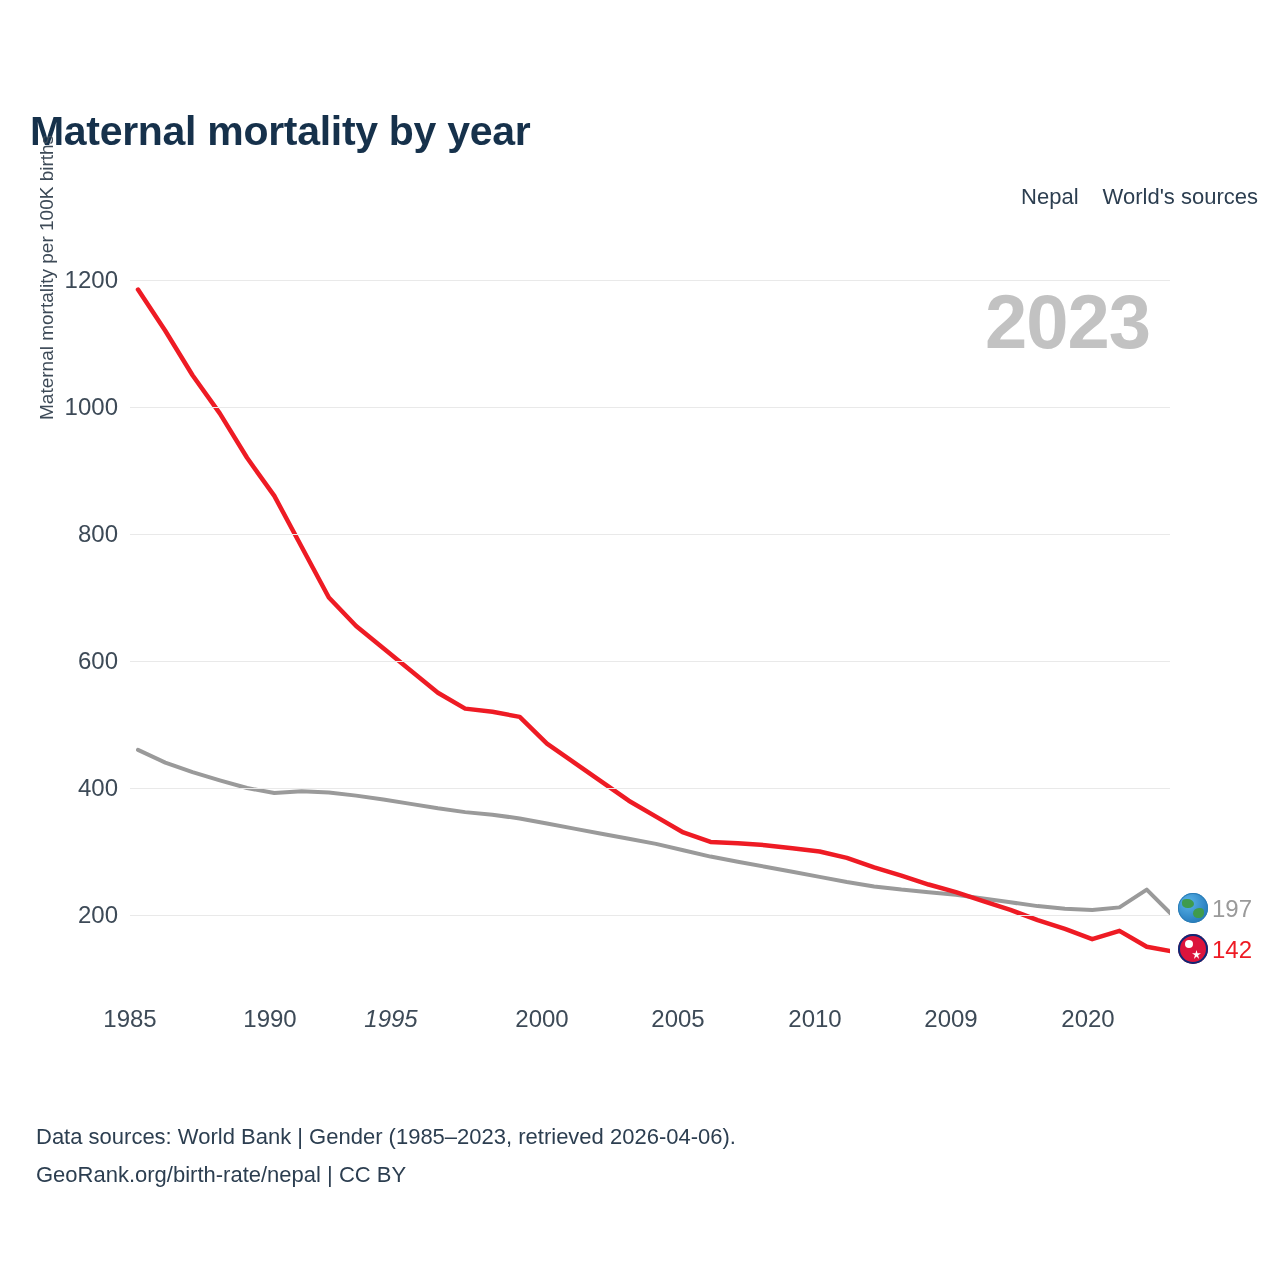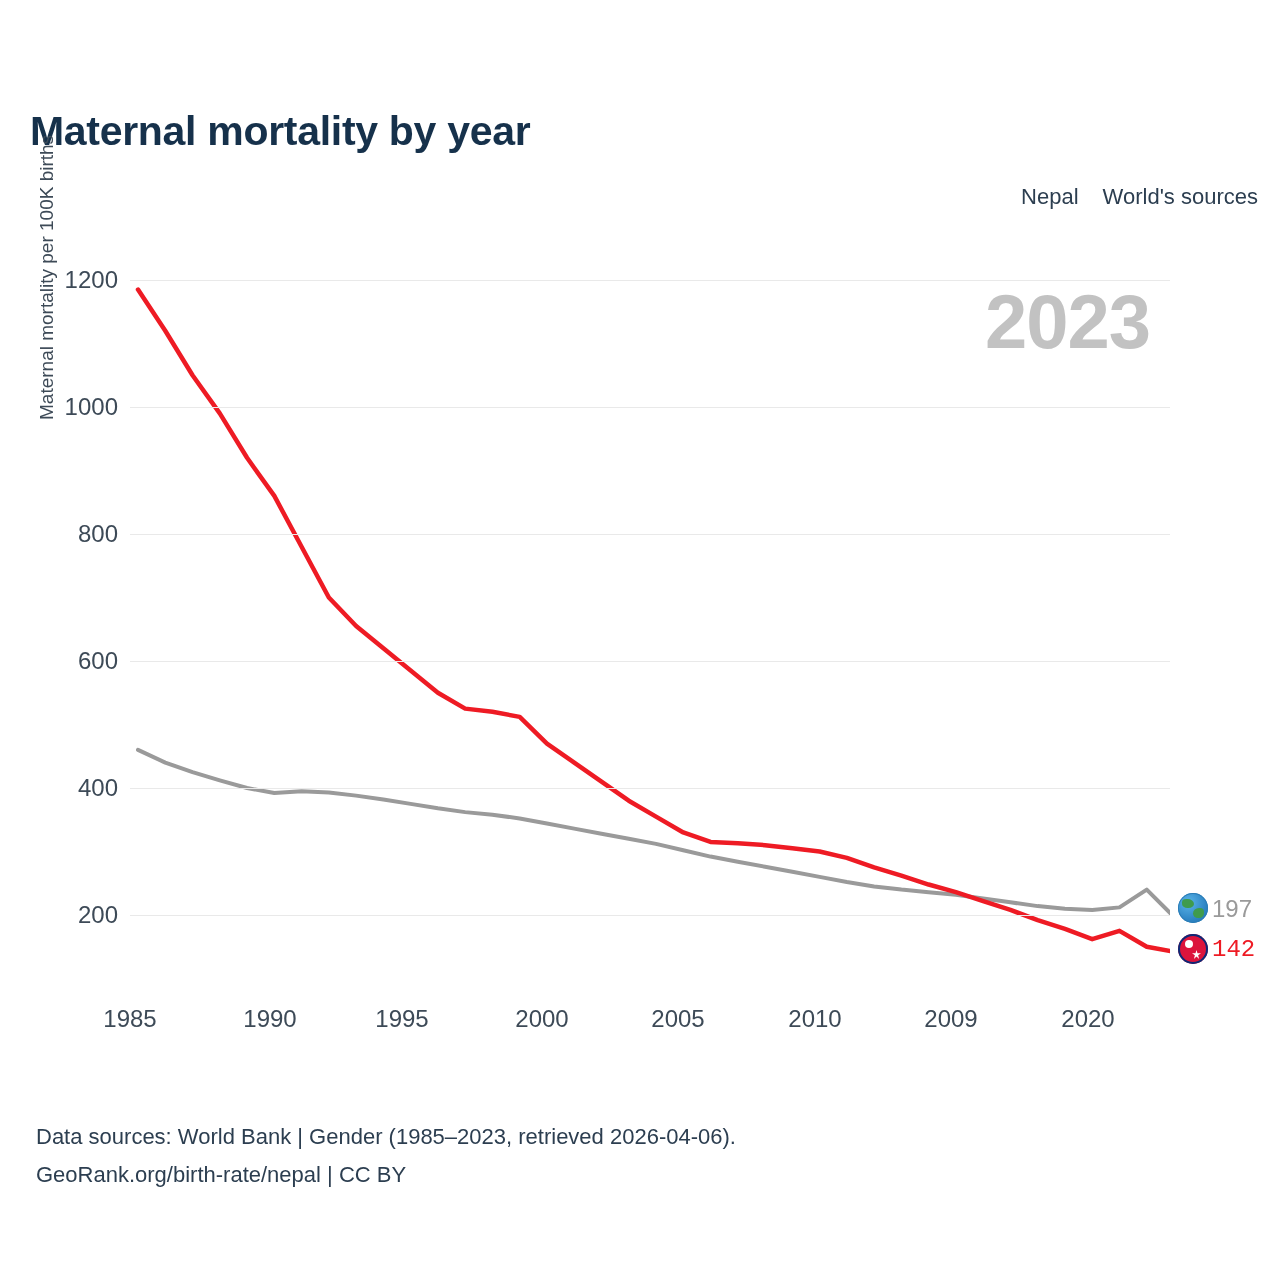--- a/index.html
+++ b/index.html
@@ -108,21 +108,21 @@
     font-weight: bold;
     color: #c2c2c2;
     letter-spacing: -1px;
   }
   .endlabel {
     position: absolute;
     font-size: 24px;
     white-space: nowrap;
   }
   .endlabel.world { color: #9a9a9a; left: 1212px; top: 895px; }
-  .endlabel.nepal { color: #ee1b24; left: 1212px; top: 936px; font-family: Liberation Mono, monospace; }
+  .endlabel.nepal { color: #ee1b24; left: 1212px; top: 936px; }
   .endmark {
     position: absolute;
     width: 30px;
     height: 30px;
     border-radius: 50%;
     overflow: hidden;
   }
   .endmark.world {
     left: 1178px; top: 893px;
     background: radial-gradient(circle at 35% 32%, #5ab4e8 0%, #2f86c5 60%, #1c6fa8 100%);
@@ -199,21 +199,21 @@
 
   <div class="ytick" style="top:280px;">1200</div>
   <div class="ytick" style="top:407px;">1000</div>
   <div class="ytick" style="top:534px;">800</div>
   <div class="ytick" style="top:661px;">600</div>
   <div class="ytick" style="top:788px;">400</div>
   <div class="ytick" style="top:915px;">200</div>
 
   <div class="xtick" style="left:130px;">1985</div>
   <div class="xtick" style="left:270px;">1990</div>
-  <div class="xtick" style="left:402px;">1995</div>
+  <div class="xtick" style="left:391px;font-style:italic;">1995</div>
   <div class="xtick" style="left:542px;">2000</div>
   <div class="xtick" style="left:678px;">2005</div>
   <div class="xtick" style="left:815px;">2010</div>
   <div class="xtick" style="left:951px;">2009</div>
   <div class="xtick" style="left:1088px;">2020</div>
 
   <div class="plot">
     <div class="gridline" style="top:0px;"></div>
     <div class="gridline" style="top:127px;"></div>
     <div class="gridline" style="top:254px;"></div>

